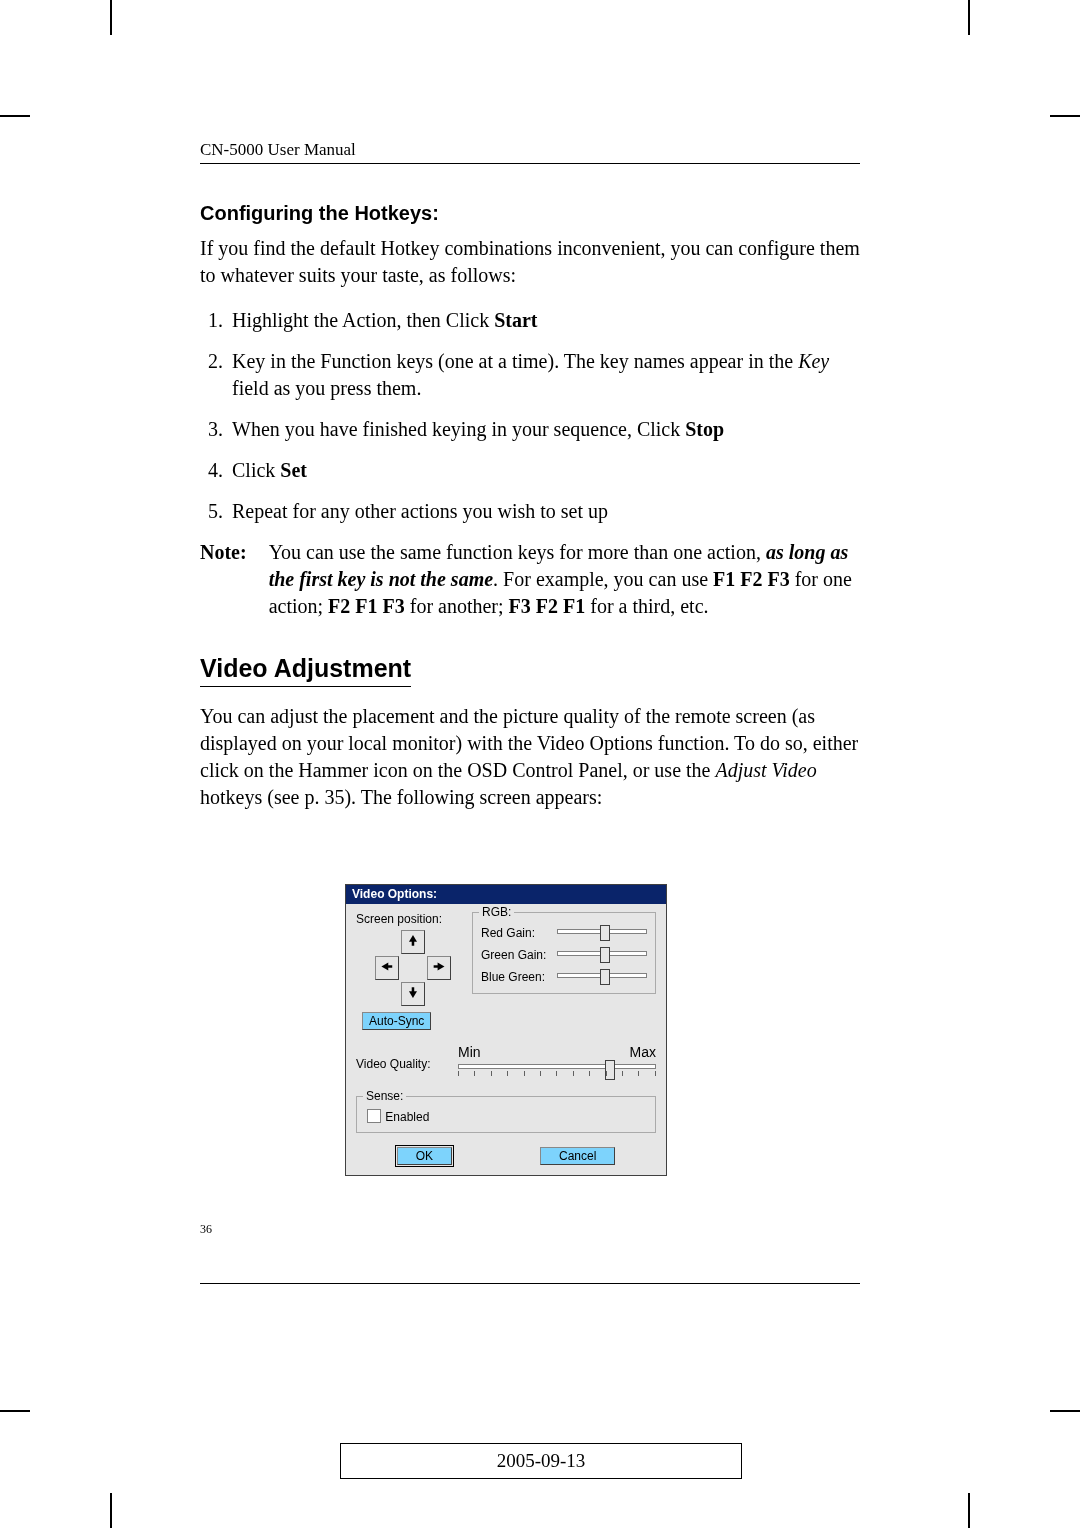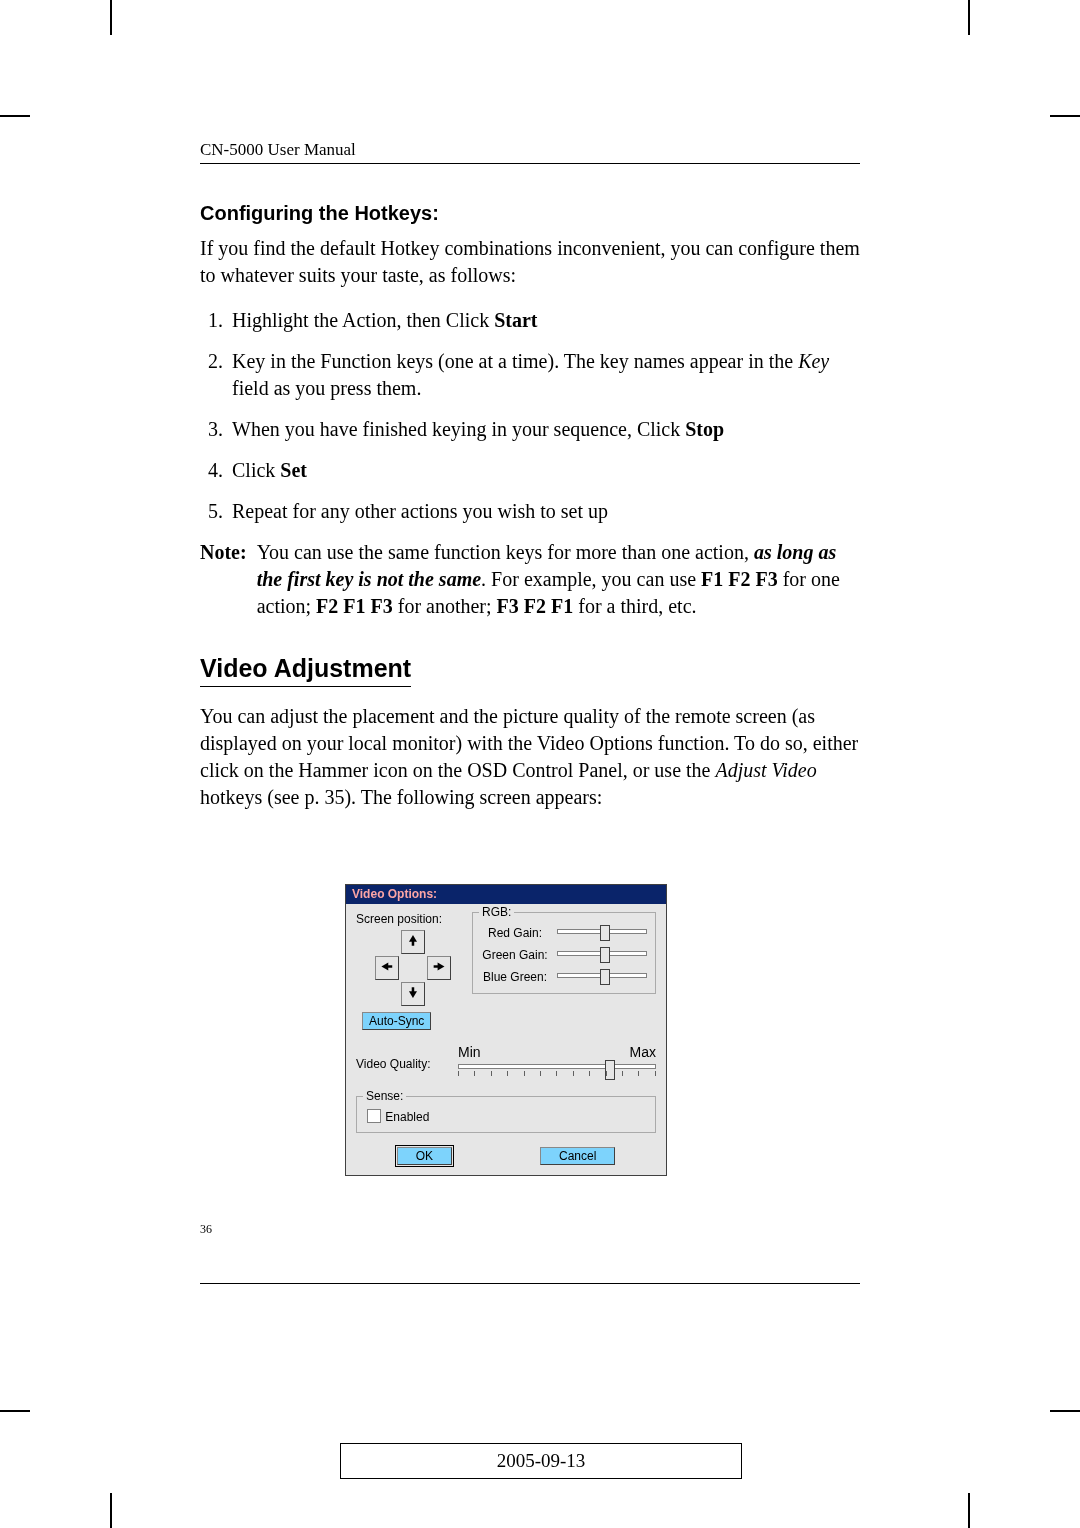--- a/index.html
+++ b/index.html
@@ -92,20 +92,21 @@
   }
   ol.steps li {
     margin-bottom: 14px;
     line-height: 1.35;
     padding-left: 4px;
   }
   .note-block {
     display: flex;
     margin-bottom: 34px;
     line-height: 1.35;
+    gap: 12px;
   }
   .note-label {
     font-weight: bold;
     padding-right: 10px;
     white-space: nowrap;
   }
   .section-head {
     font-family: Arial, Helvetica, sans-serif;
     font-weight: bold;
     font-size: 25px;
@@ -124,21 +125,21 @@
     top: 884px;
     width: 320px;
     font-family: Tahoma, Arial, sans-serif;
     font-size: 12px;
     color: #000;
     border: 1px solid #404040;
     background: #e8e8e8;
   }
   .dialog-title {
     background: #0a246a;
-    color: #fca5a5;
+    color: #ffffff;
     font-weight: bold;
     padding: 2px 6px 3px 6px;
     font-size: 12px;
   }
   .dialog-body {
     padding: 8px 10px 10px 10px;
     background: #e6e6e6;
   }
   .row1 {
     display: flex;
@@ -192,21 +193,21 @@
     background: #e6e6e6;
     padding: 0 3px;
     font-size: 12px;
   }
   .gain-row {
     display: flex;
     align-items: center;
     gap: 8px;
     margin-top: 6px;
   }
-  .gain-label { width: 68px; text-align: center; }
+  .gain-label { width: 68px; }
   .hslider {
     position: relative;
     flex: 1;
     height: 16px;
   }
   .hslider .track {
     position: absolute;
     left: 0; right: 0; top: 4px;
     height: 3px;
     background: #fff;

